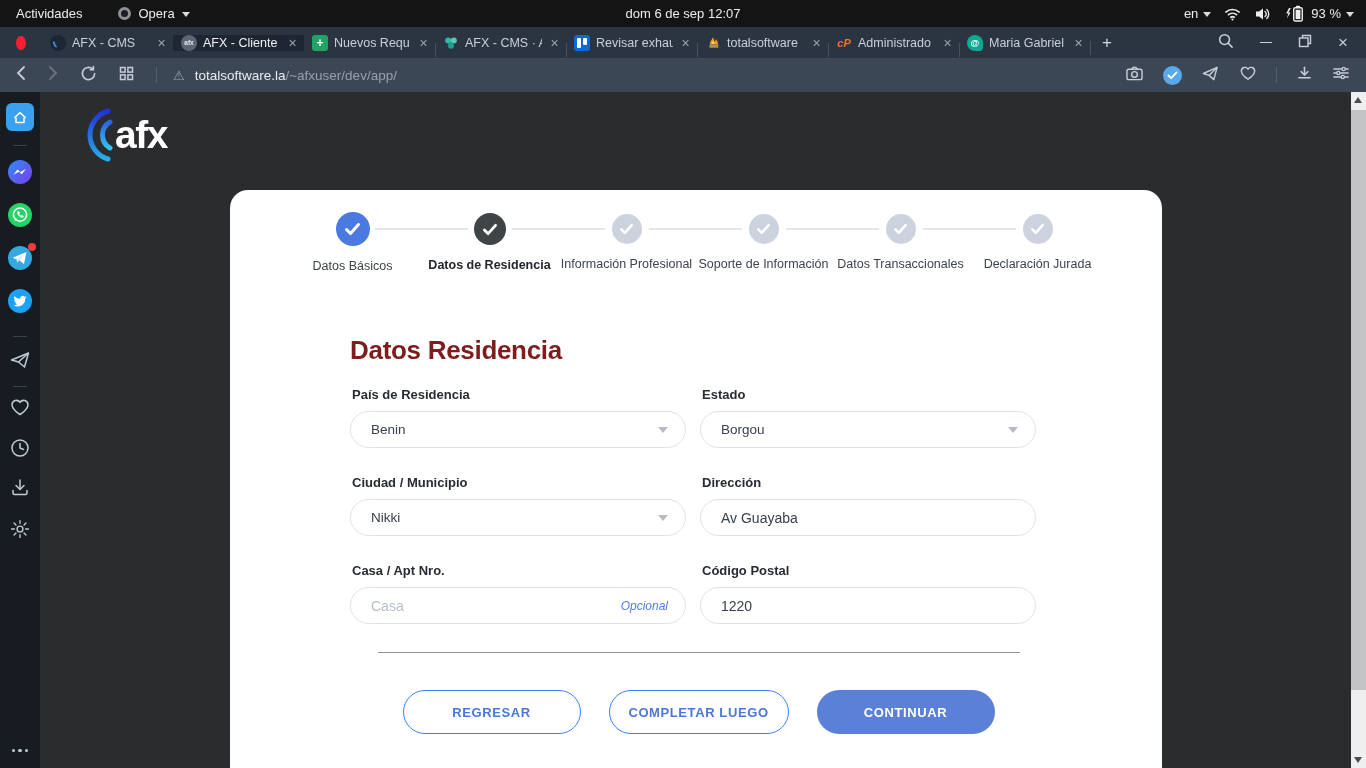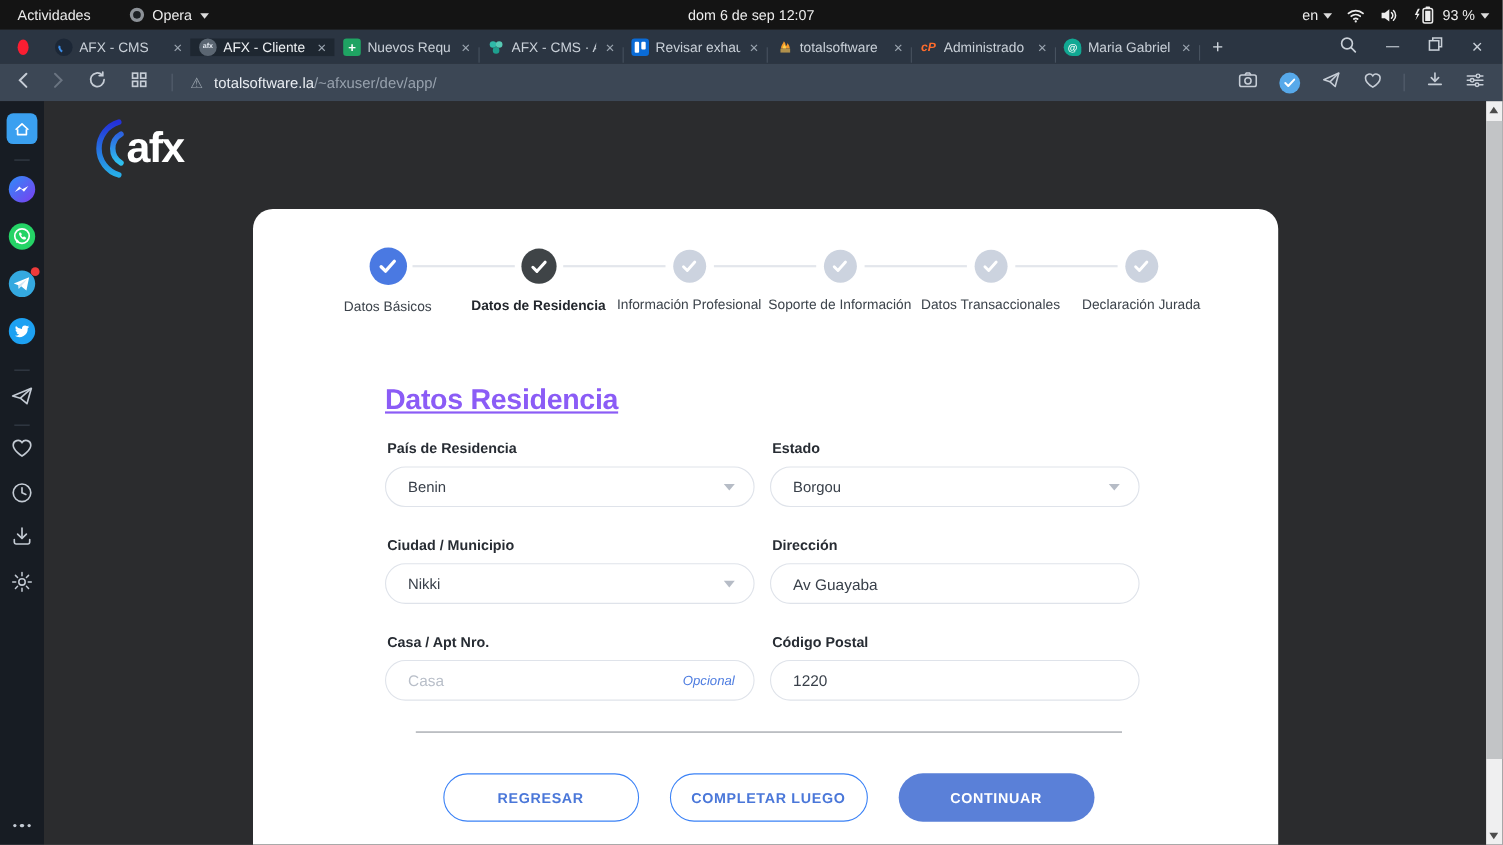--- a/index.html
+++ b/index.html
@@ -71,33 +71,33 @@
   .sb-more i { width:3.5px; height:3.5px; border-radius:50%; background:#c3cad3; }
 
   
   .page { position:absolute; left:40px; top:92px; width:1311px; height:676px; background:#2b2c2e; }
   .logo { position:absolute; left:38px; top:14px; display:flex; align-items:center; }
   .logo .txt { color:#fff; font-size:39px; font-weight:800; letter-spacing:-1.5px; margin-left:1px; }
 
   .card { position:absolute; left:190px; top:98px; width:932px; bottom:0;
     background:#fff; border-radius:18px 18px 0 0; }
 
-  .stepper { padding-top:35px; padding-left:54px; display:flex; width:876px; }
+  .stepper { padding-top:22px; padding-left:54px; display:flex; width:876px; }
   .step { width:137px; position:relative; display:flex; flex-direction:column; align-items:center; }
   .step + .step::before { content:''; position:absolute; top:16px; height:2px; background:#e3e6ec;
     left:calc(-50% + 22px); right:calc(50% + 22px); }
   .dot { border-radius:50%; display:flex; align-items:center; justify-content:center; position:relative; z-index:1; }
   .step.done .dot { width:34px; height:34px; background:#4a79e2; }
   .step.current .dot { width:32px; height:32px; background:#3f4447; margin-top:1px; }
   .step.pending .dot { width:30px; height:30px; background:#ccd3df; margin-top:2px; }
   .slabel { margin-top:13px; font-size:12.5px; color:#3c434b; white-space:nowrap; }
   .step.current .slabel { font-weight:bold; color:#23272d; }
 
   .formwrap { margin-top:62px; padding:0 121px 0 126px; }
-  .ftitle { font-size:26px; font-weight:800; color:#8b5cf6; margin:0 0 21px -6px; letter-spacing:-0.3px;text-decoration:underline; }
+  .ftitle { font-size:26px; font-weight:800; color:#7f1d1d; margin:0 0 21px -6px; letter-spacing:-0.3px; }
   .grid { display:grid; grid-template-columns:336px 336px; column-gap:14px; row-gap:27px; margin-left:-6px; }
   .flabel { font-size:13px; font-weight:bold; color:#272c33; margin:0 0 9px 2px; }
   .control { height:37px; border:1px solid #dfe3ea; border-radius:19px; background:#fff;
     display:flex; align-items:center; padding:0 17px 0 20px; font-size:13.5px; color:#39404a; width:100%; }
   .control .caret { margin-left:auto; width:0; height:0; border:5px solid transparent; border-top:6px solid #b6bcc6; margin-top:6px; }
   input.bare { border:none; outline:none; padding:0; margin:0; flex:1; font-size:14px; color:#39404a;
     font-family:"Liberation Sans",sans-serif; background:transparent; min-width:0; }
   input.bare::placeholder { color:#b9bfc9; }
   .hint { margin-left:auto; font-style:italic; color:#4d7ce0; font-size:12px; }
 

